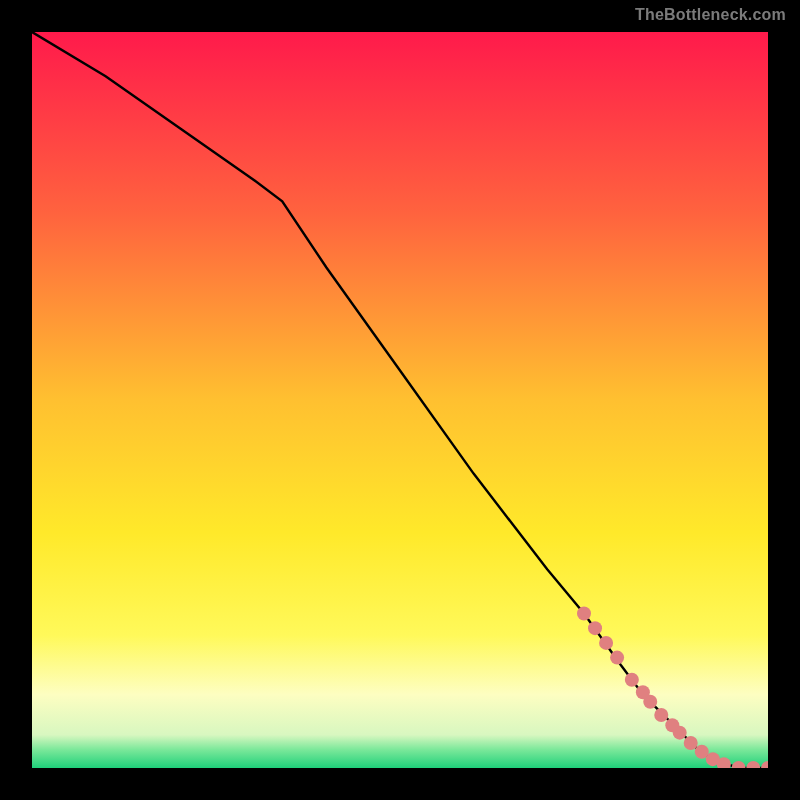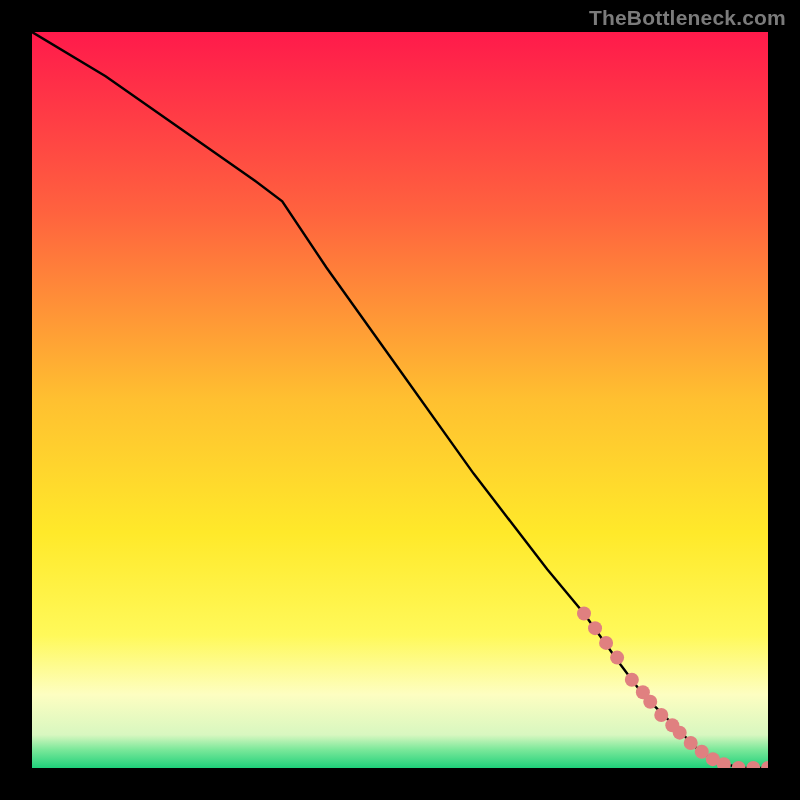--- a/index.html
+++ b/index.html
@@ -22,21 +22,21 @@
     top: 32px;
     width: 736px;
     height: 736px;
     overflow: hidden;
   }
   .watermark {
     position: absolute;
     top: 6px;
     right: 14px;
     font-family: Arial, Helvetica, sans-serif;
-    font-size: 21px;
+    font-size: 16px;
     font-weight: 600;
     color: #7b7b7b;
     letter-spacing: 0.2px;
     user-select: none;
   }
   svg { display: block; }
 </style>
 </head>
 <body>
 

